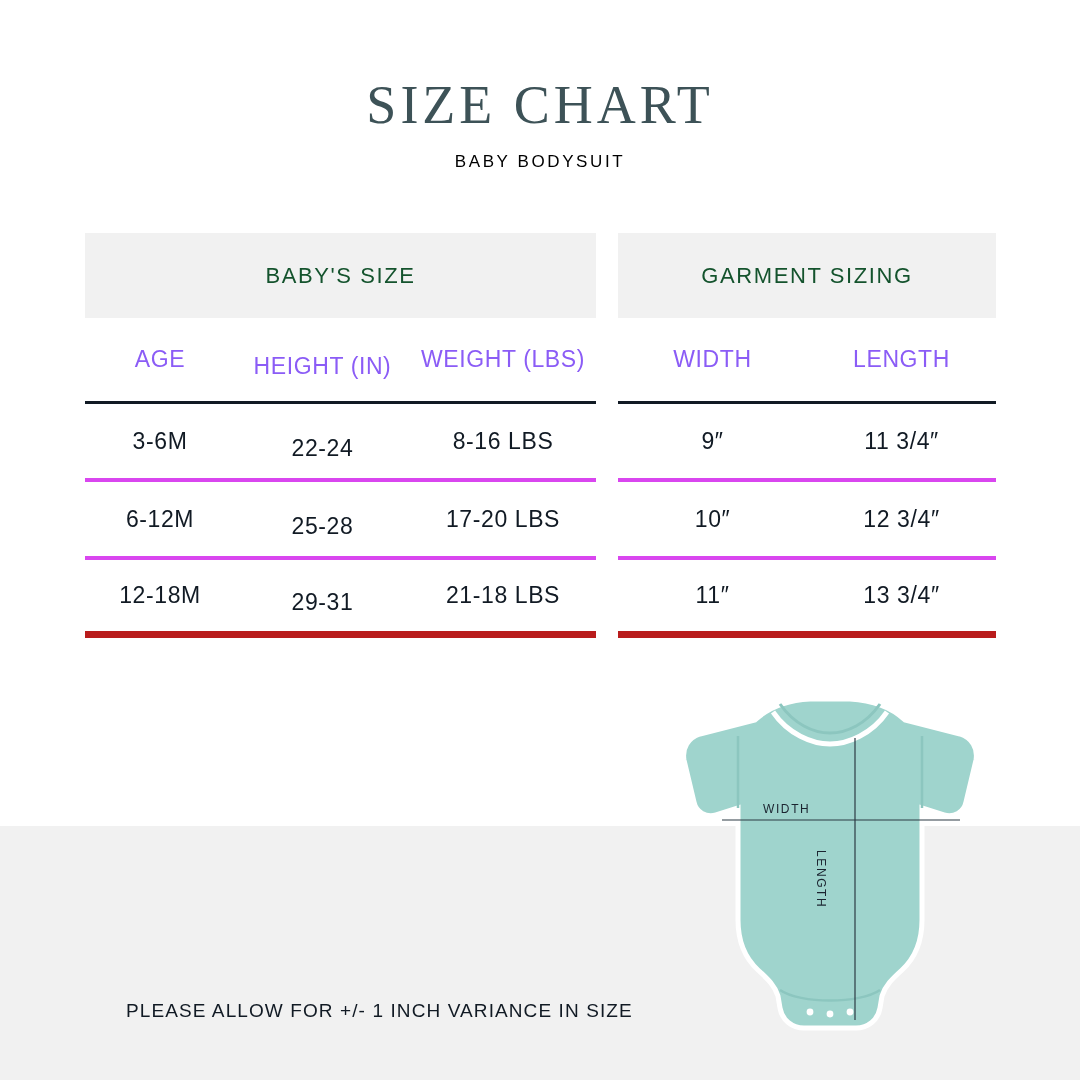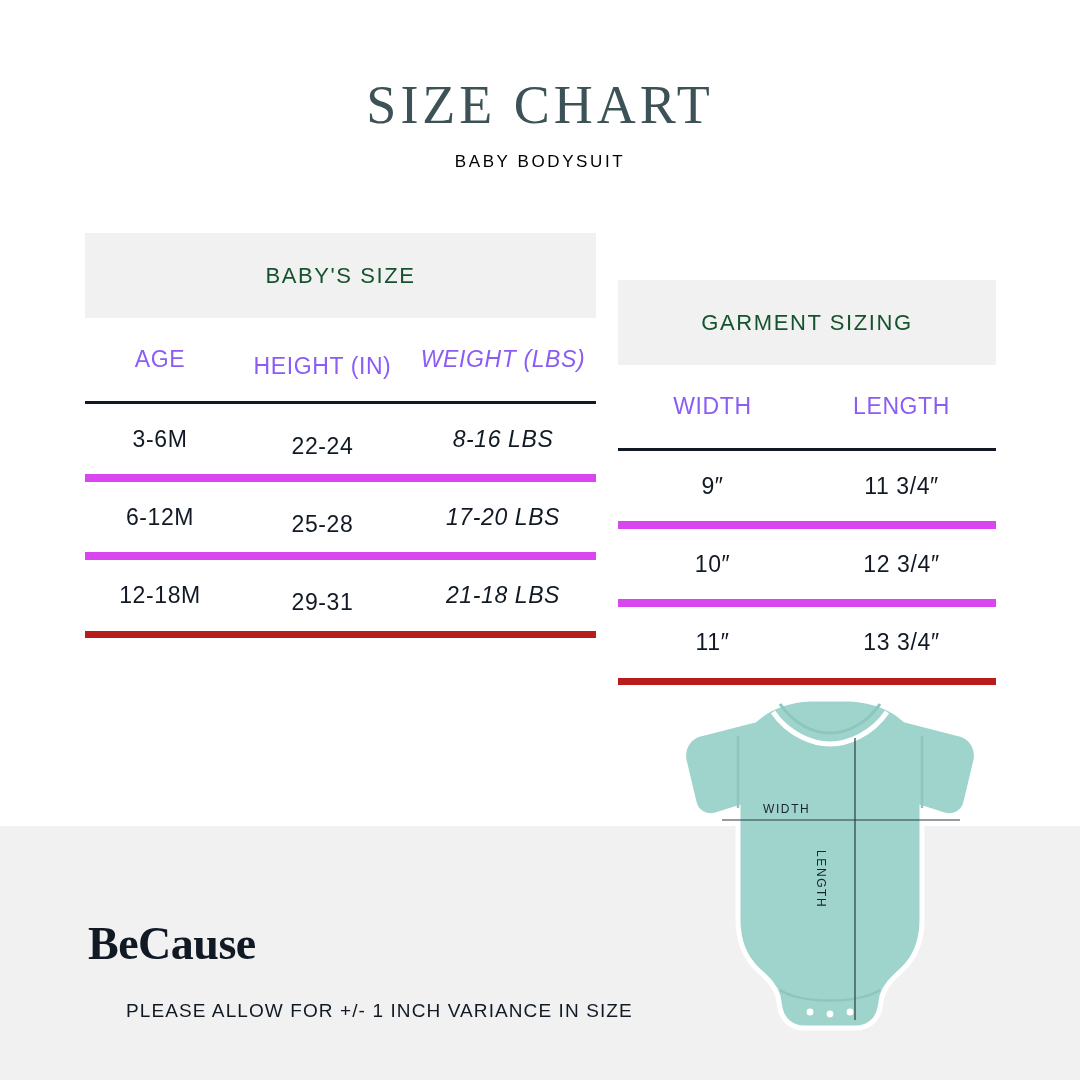--- a/index.html
+++ b/index.html
@@ -41,21 +41,21 @@
     color: #000000;
     font-weight: 400;
   }
 
   
   .table {
     position: absolute;
     top: 233px;
   }
   .table.left  { left: 85px;  width: 511px; }
-  .table.right { left: 618px; width: 378px; margin-top: 47px; }
+  .table.right { left: 618px; width: 378px; }
 
   .thead {
     background: #f1f1f1;
     height: 85px;
     display: flex;
     align-items: center;
     justify-content: center;
   }
   .thead-label {
     font-size: 22px;
@@ -73,34 +73,34 @@
     font-size: 23px;
     letter-spacing: 0.6px;
     color: #8b5cf6;
     text-align: center;
   }
 
   .row {
     height: 78px;
     display: flex;
     align-items: center;
-    border-bottom: 8px solid #d946ef;
+    border-bottom: 4px solid #d946ef;
   }
   .row:last-child { border-bottom: 7px solid #b91c1c; }
   .row .cell {
     font-size: 23px;
     letter-spacing: 0.6px;
     color: #111a24;
     text-align: center;
   }
 
   
   .left .c1 { width: 150px; }
   .left .c2 { width: 175px; margin-top: 14px; }
-  .left .c3 { width: 186px; font-style: italic; }
+  .left .c3 { width: 186px; }
   
   .right .c1 { width: 189px; }
   .right .c2 { width: 189px; }
 
   
   .band {
     position: absolute;
     left: 0;
     top: 826px;
     width: 1080px;
@@ -204,21 +204,20 @@
       <div class="cell c1">10″</div>
       <div class="cell c2">12 3/4″</div>
     </div>
     <div class="row">
       <div class="cell c1">11″</div>
       <div class="cell c2">13 3/4″</div>
     </div>
   </div>
 
   <div class="band"></div>
-  <div class="brand">BeCause</div>
   <div class="note">PLEASE ALLOW FOR +/- 1 INCH VARIANCE IN SIZE</div>
 
   <div class="garment">
     <svg width="340" height="360" viewBox="0 0 340 360">
 
       <path d="M95,30 C110,16 130,10 150,9 L190,9 C210,10 230,16 245,30
                L300,44 C312,48 318,58 316,70 L306,112 C304,122 294,128 284,125
                L262,118 L262,230 C262,252 255,268 242,280
                C232,289 225,296 222,306 L220,318
                C218,330 208,338 196,338 L144,338

